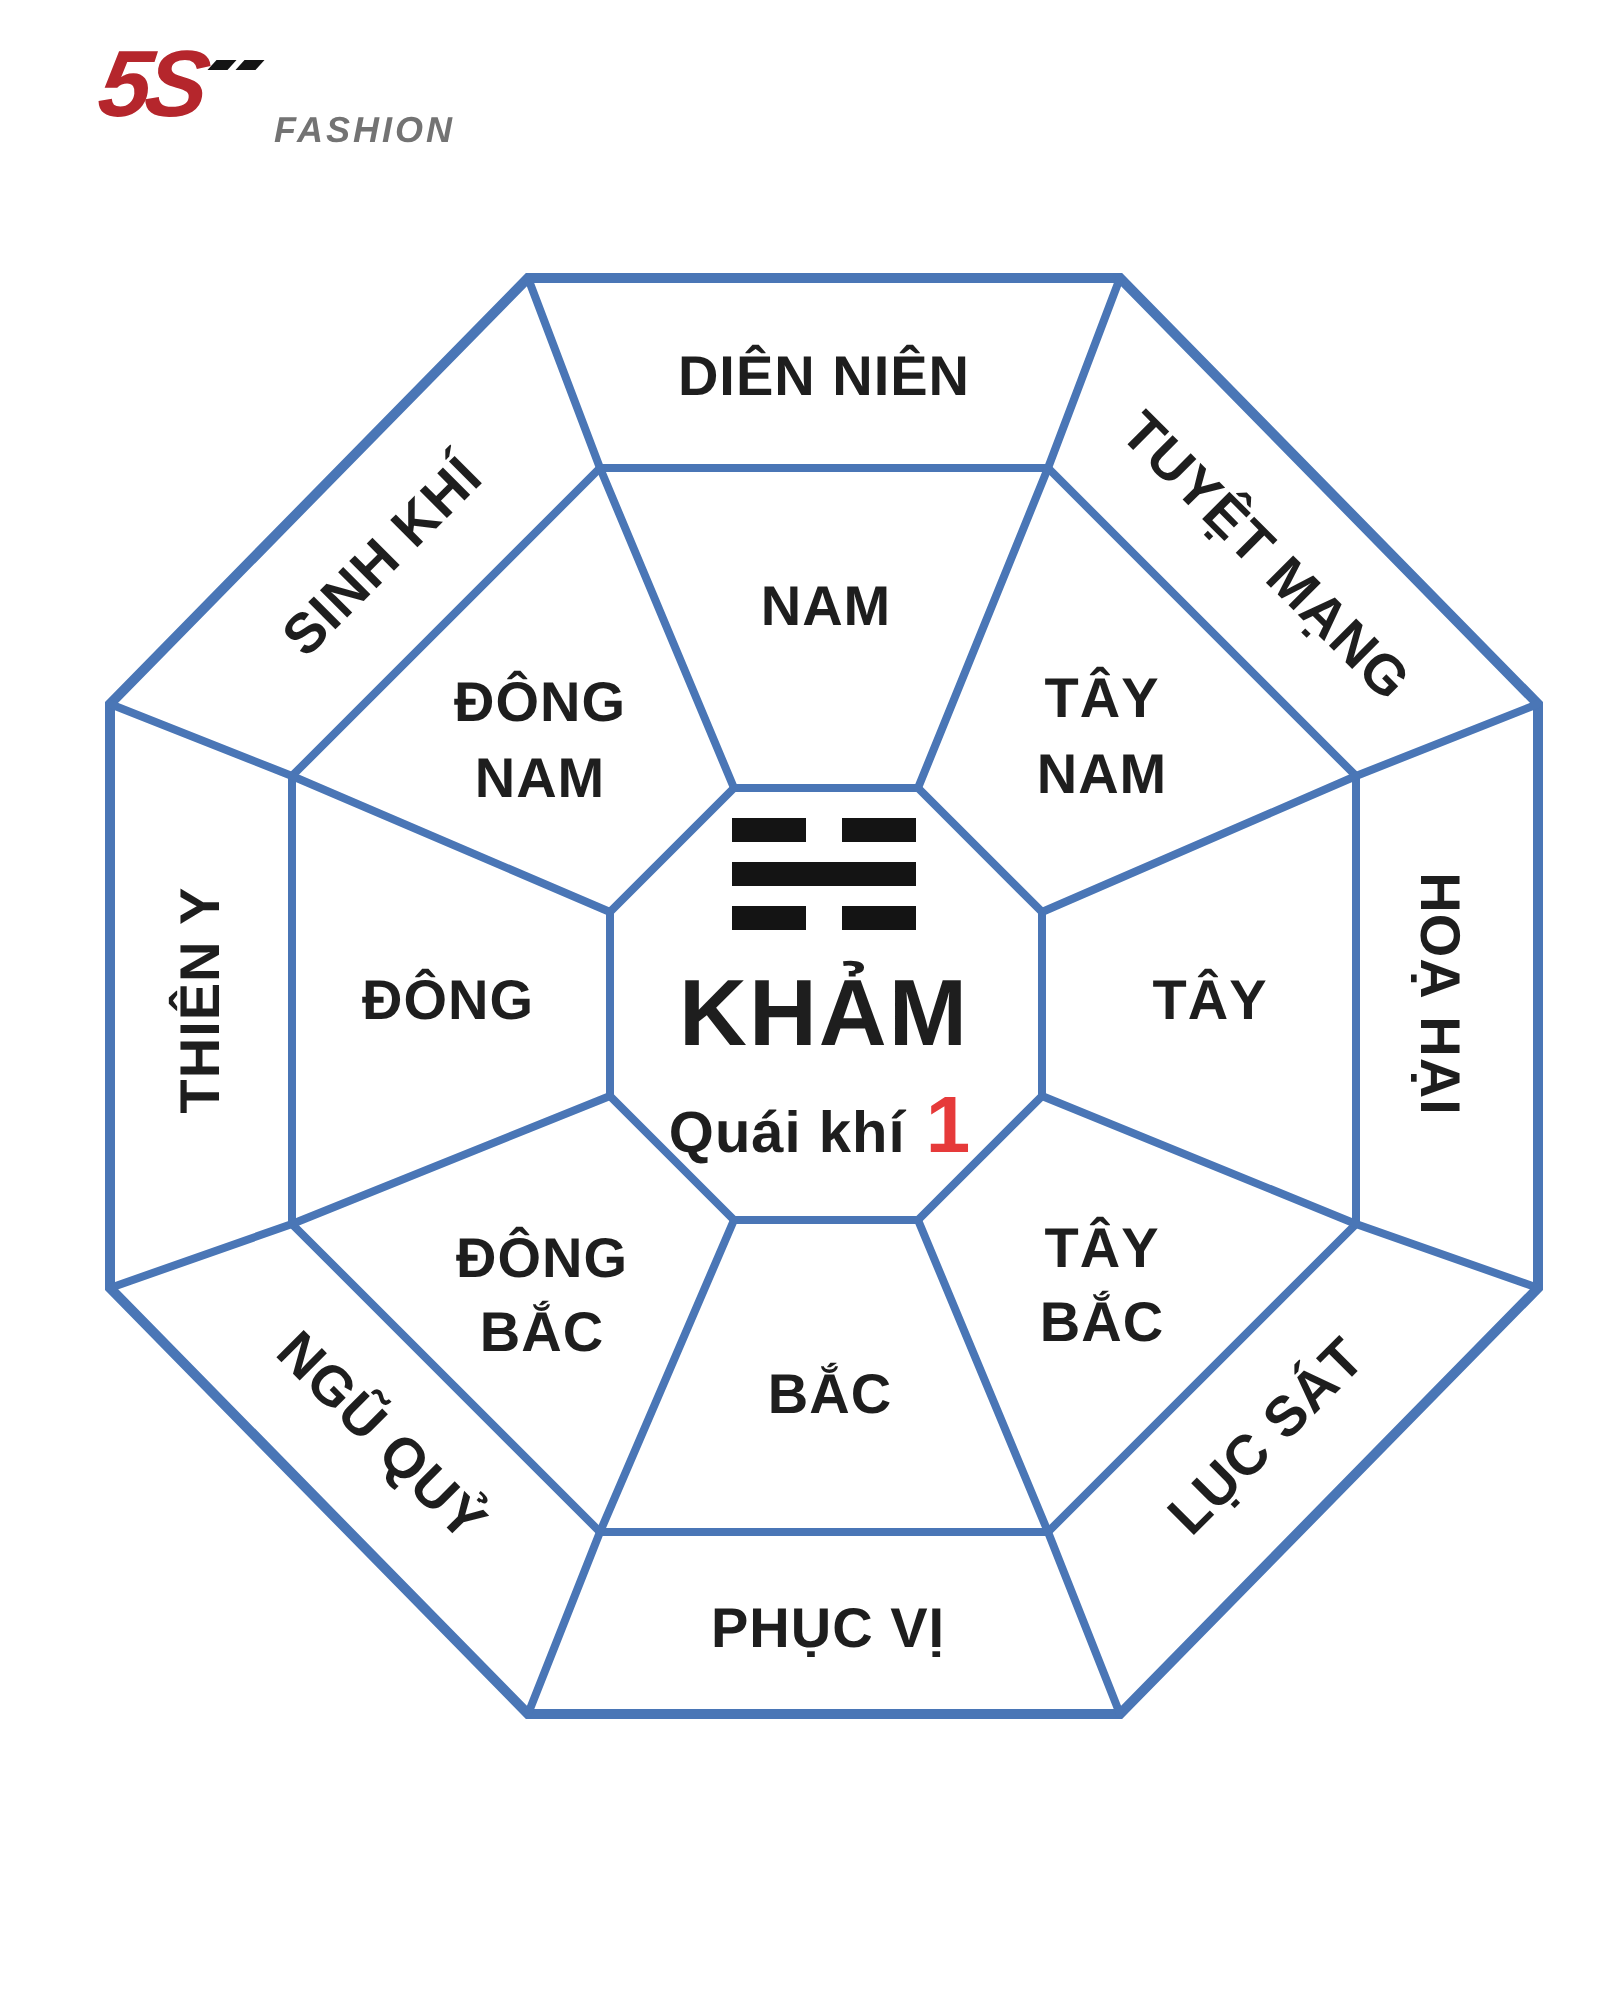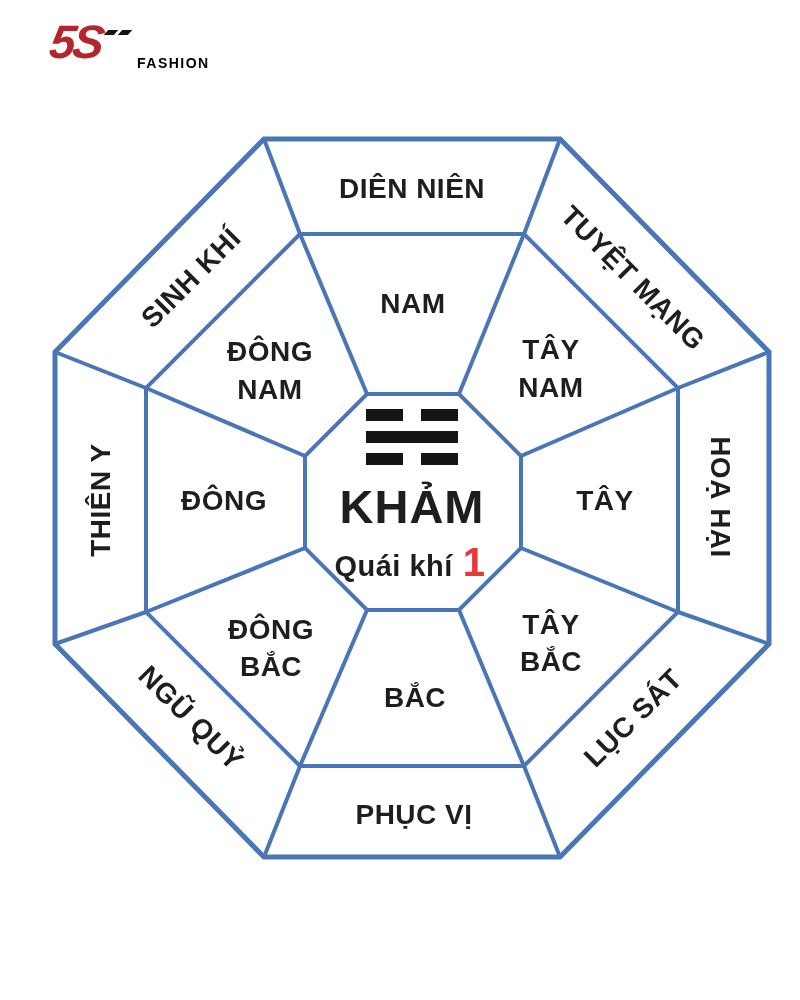--- a/index.html
+++ b/index.html
@@ -11,22 +11,22 @@
   html,body{margin:0;padding:0;}
   .page{position:relative;width:800px;height:1000px;background:#ffffff;overflow:hidden;
         font-family:"Liberation Sans","DejaVu Sans",sans-serif;}
   
   .logo{position:absolute;left:50px;top:22px;width:180px;height:58px;}
   .logo-5s{position:absolute;left:0;top:-6px;font-style:italic;font-weight:bold;font-size:47px;
            color:var(--logo-red);letter-spacing:-3px;transform:skewX(-8deg);line-height:1.1;}
   .logo-dash{position:absolute;width:10px;height:5px;background:#141414;transform:skewX(-42deg);}
   .dash1{left:56px;top:8px;}
   .dash2{left:70px;top:8px;}
-  .logo-fashion{position:absolute;left:87px;top:33px;font-weight:bold;
-                font-size:14px;color:#000000;letter-spacing:1.5px;}
+  .logo-fashion{position:absolute;left:87px;top:33px;font-style:italic;font-weight:bold;
+                font-size:18px;color:#737373;letter-spacing:1.5px;}
   
   svg{position:absolute;left:0;top:0;}
   .ring{fill:none;stroke:var(--line-blue);stroke-linejoin:miter;}
   .ring-outer{stroke-width:5;}
   .ring-mid{stroke-width:4;}
   .ring-inner{stroke-width:4;}
   .radial{stroke:var(--line-blue);stroke-width:4;stroke-linecap:round;}
   .s-lbl{font-family:"Liberation Sans","DejaVu Sans",sans-serif;font-weight:bold;font-size:28px;
          fill:var(--text-ink);text-anchor:middle;letter-spacing:0.5px;}
   .s-ctr{dominant-baseline:central;}

